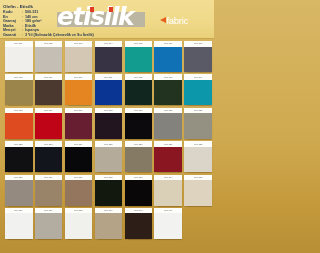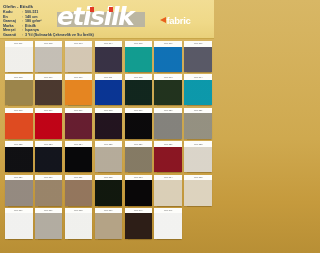--- a/index.html
+++ b/index.html
@@ -47,21 +47,21 @@
   .dot2{left:52px;top:4px;}
 
   .fabric-wrap{position:absolute;left:160px;top:11px;height:12px;white-space:nowrap;}
   .fabric-mark{
     display:inline-block;width:0;height:0;vertical-align:middle;
     border-top:3.5px solid transparent;border-bottom:3.5px solid transparent;
     border-right:6px solid #e8611c;margin-right:.5px;position:relative;top:-.5px;
   }
   .fabric-text{
     display:inline-block;vertical-align:middle;
-    font-size:9.5px;font-weight:bold;color:#ffffff;letter-spacing:-.3px;text-align:center;
+    font-size:9.5px;font-weight:normal;color:#ffffff;letter-spacing:-.3px;text-align:center;
   }
 
   
   .grid{position:absolute;left:5px;top:41px;width:204px;}
   .row{display:flex;gap:2.4px;margin-bottom:2.4px;height:31px;}
   .cell{
     flex:0 0 27.5px;width:27.5px;height:31px;
     display:flex;flex-direction:column;
     box-shadow:0 .5px 1px rgba(90,60,10,.35);
   }

